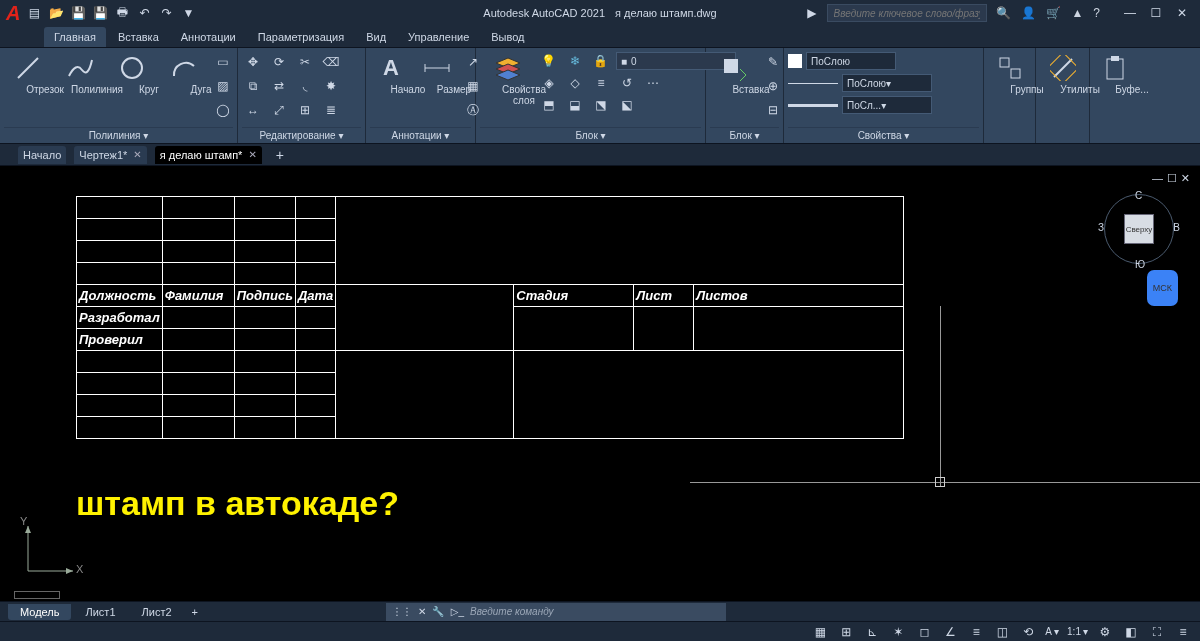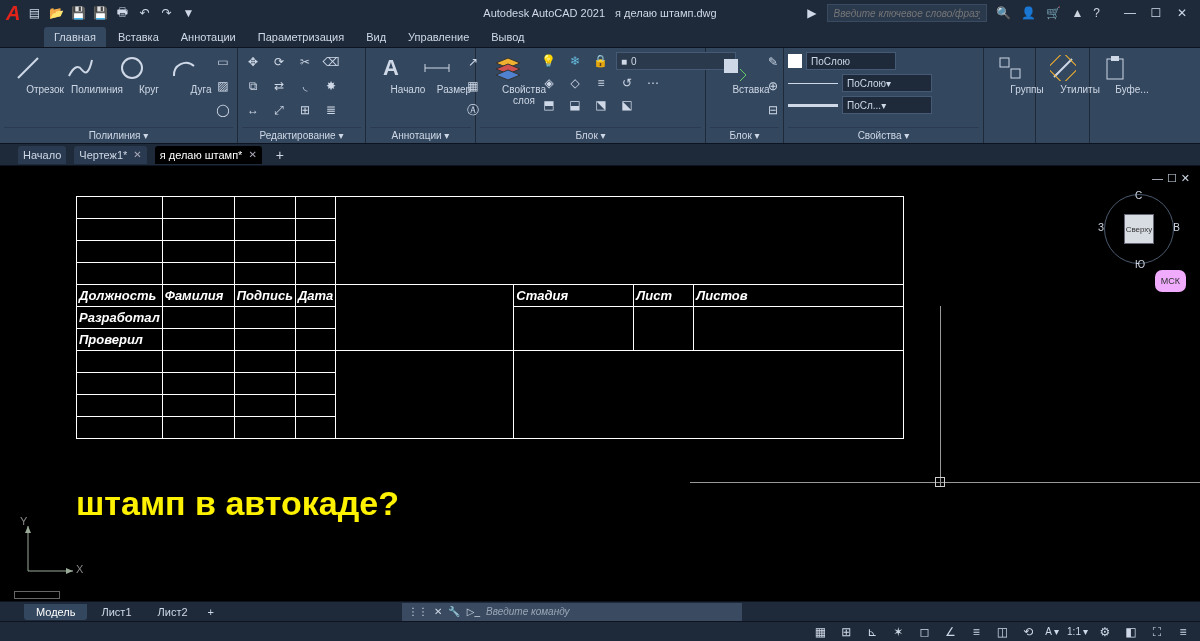--- a/index.html
+++ b/index.html
@@ -56,25 +56,25 @@
 .headline { position:absolute; left:76px; top:315px; color:#fff200; font-size:34px; font-weight:bold; font-family:Arial,sans-serif; line-height:1.35; }
 .crosshair-v { position:absolute; left:940px; top:300px; width:1px; height:260px; background:#999; }
 .crosshair-h { position:absolute; left:690px; top:316px; right:0; height:1px; background:#999; }
 .pickbox { position:absolute; left:935px; top:311px; width:10px; height:10px; border:1px solid #ccc; }
 .ucs { position:absolute; left:18px; bottom:20px; color:#888; font-size:11px; }
 .ucs .ax { position:absolute; }
 .viewcube { position:absolute; right:26px; top:28px; width:70px; height:70px; }
 .viewcube .ring { width:70px; height:70px; border:1px solid #4a5a6e; border-radius:50%; position:absolute; }
 .viewcube .cube { position:absolute; left:20px; top:20px; width:30px; height:30px; background:#d8dde4; border:1px solid #667; display:flex; align-items:center; justify-content:center; font-size:8px; color:#333; }
 .viewcube .card { position:absolute; font-size:10px; color:#cfd8e6; }
-.wcsbadge { position:absolute; right:14px; top:104px; background:#f0abfc; color:#333; font-size:9px; padding:6px 6px; border-radius:7px; }
+.wcsbadge { position:absolute; right:22px; top:104px; background:#3b82f6; color:#333; font-size:9px; padding:13px 6px; border-radius:7px; }
 .dwgctrls { position:absolute; right:10px; top:6px; display:flex; gap:4px; color:#cfd8e6; font-size:11px; }
 
 
-.layouttabs { position:absolute; left:0; bottom:20px; right:0; height:20px; background:#1e2a3a; display:flex; align-items:center; padding:0 24px; gap:2px; font-size:11px; border-top:1px solid #0d1420; }
+.layouttabs { position:absolute; left:0; bottom:20px; right:0; height:20px; background:#1e2a3a; display:flex; align-items:center; padding:0 8px; gap:2px; font-size:11px; border-top:1px solid #0d1420; }
 .ltab { padding:2px 12px; color:#cfd8e6; }
 .ltab.active { background:#33475f; color:#fff; border-radius:0 0 3px 3px; }
 .cmdline { margin-left:180px; flex:1; display:flex; align-items:center; gap:6px; background:#3a4b61; height:18px; padding:0 6px; color:#9aa6b6; font-size:10px; font-style:italic; max-width:340px; }
 .cmdline .ic { font-style:normal; color:#cfd8e6; }
 
 
 .status { position:absolute; left:0; bottom:0; right:0; height:20px; background:#1e2a3a; display:flex; align-items:center; justify-content:flex-end; padding:0 8px; gap:8px; border-top:1px solid #0d1420; }
 .status .sic { color:#cfd8e6; font-size:12px; width:18px; text-align:center; }
 .status .sdrop { color:#cfd8e6; font-size:10px; display:flex; align-items:center; gap:2px; }
 .slidebox { position:absolute; left:14px; bottom:2px; width:46px; height:8px; border:1px solid #666; }

